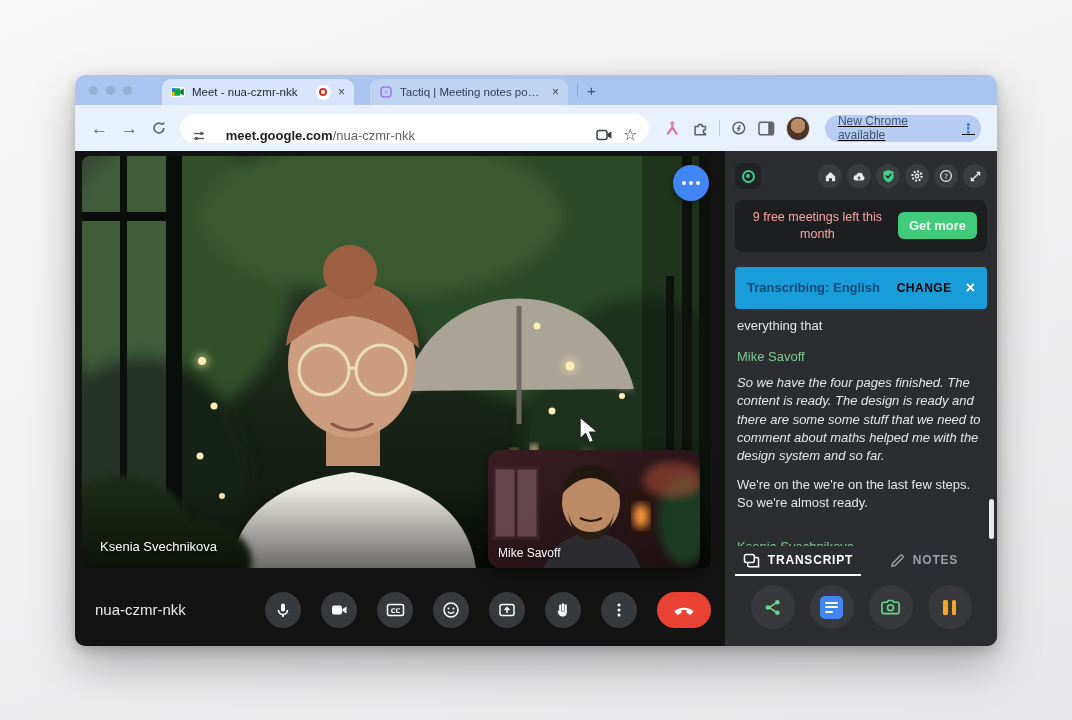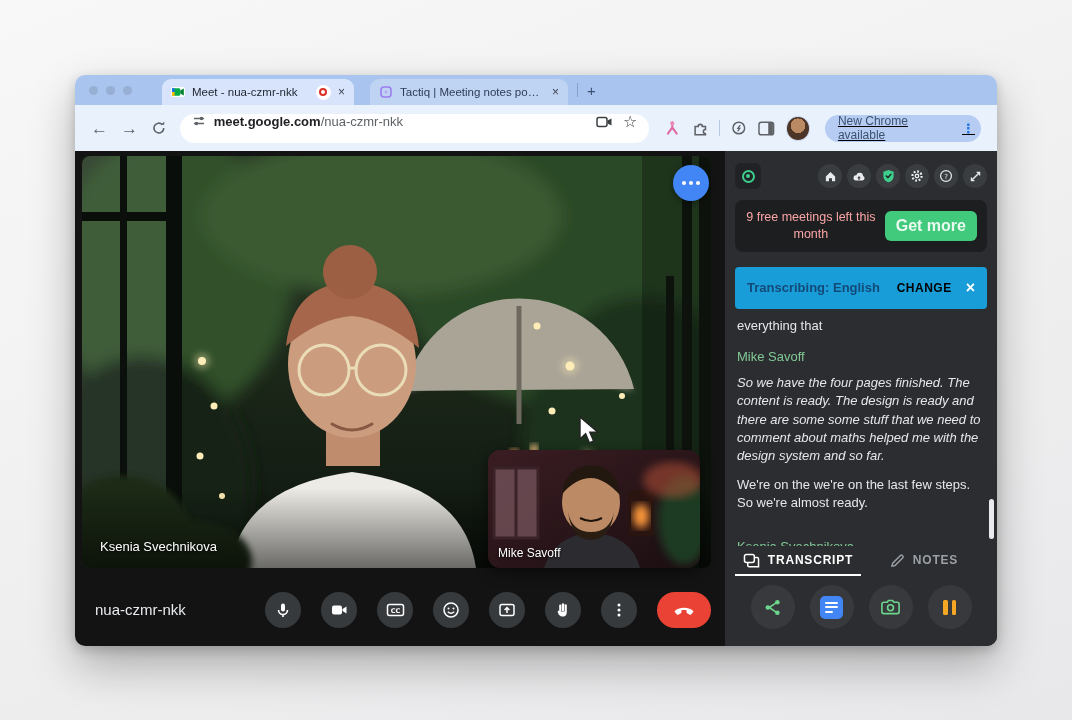--- a/index.html
+++ b/index.html
@@ -19,21 +19,21 @@
   .tab .title { flex:1; white-space:nowrap; overflow:hidden; text-overflow:ellipsis; }
   .tab .close { font-size:12px; color:#3c4352; }
   .favicon { width:14px; height:14px; flex:none; }
   .recbadge { width:15px; height:15px; background:#fff; border-radius:50%; display:flex; align-items:center; justify-content:center; flex:none; }
   .recbadge i { width:8px; height:8px; border:2px solid #d93025; border-radius:50%; }
   .tabdivider { width:1px; height:14px; background:#86a0cc; margin:0 9px; align-self:center; }
   .newtab { font-size:15px; color:#3c5070; align-self:center; }
 
   .toolbar { height:46px; background:#e9f1fd; display:flex; align-items:center; padding:0 16px; gap:13px; }
   .navicon { font-size:17px; color:#5f6368; line-height:1; }
-  .urlpill { width:478px; height:29px; background:#fff; border-radius:15px; display:flex; align-items:flex-start; gap:8px; padding:0 12px; }
+  .urlpill { width:478px; height:29px; background:#fff; border-radius:15px; display:flex; align-items:flex-end; gap:20px; padding:0 12px; }
   .urltext { font-size:13px; color:#202124; white-space:nowrap; }
   .urltext .path { color:#5f6368; }
   .urlpill .right { margin-left:auto; display:flex; gap:10px; align-items:center; }
   .extrow { display:flex; align-items:center; gap:11px; margin-left:2px;text-decoration:underline; }
   .vdiv { width:1px; height:16px; background:#b9c9e4; }
   .avatar { width:25px; height:25px; border-radius:50%; background:radial-gradient(circle at 50% 38%, #b98a63 0 40%, #4c3526 41% 100%); border:1px solid #cdd9ef; }
   .updatepill { height:27px; background:#b6ccf3; border-radius:14px; display:flex; align-items:center; gap:7px; padding:0 6px 0 13px; font-size:12px; color:#3d5270; margin-left:4px; }
   .updatepill .kebab { color:#1a73e8; font-size:13px; font-weight:bold; }
 
   
@@ -61,21 +61,21 @@
   .sidebar { width:272px; background:#2b2d30; display:flex; flex-direction:column; padding:10px 10px 8px 10px; position:relative; }
   .sb-header { display:flex; align-items:center; height:30px; margin-bottom:9px; }
   .sb-logo { width:26px; height:26px; border-radius:6px; background:#202225; display:flex; align-items:center; justify-content:center; }
   .sb-logo i { width:13px; height:13px; border:2.5px solid #3ecf8e; border-radius:50%; display:block; position:relative; }
   .sb-logo i:after { content:""; position:absolute; left:2px; top:2px; width:4px; height:4px; border-radius:50%; background:#3ecf8e; }
   .sb-icons { margin-left:auto; display:flex; gap:5px; }
   .sb-ic { width:24px; height:24px; border-radius:50%; background:#3a3d40; display:flex; align-items:center; justify-content:center; }
 
   .quota { background:#1c1e20; border-radius:8px; padding:9px 10px; display:flex; align-items:center; gap:8px; }
   .quota .msg { flex:1; text-align:center; font-size:12.5px; line-height:1.35; color:#fca5a5; }
-  .getmore { background:#41c97c; border:none; border-radius:6px; padding:6px 11px; font-size:16px; font-weight:bold; color:#eafaf0; font-family:inherit; }
+  .getmore { background:#41c97c; border:none; border-radius:6px; padding:6px 11px; font-size:13px; font-weight:bold; color:#eafaf0; font-family:inherit; }
 
   .langbar { margin-top:15px; background:#189dd9; border-radius:4px; height:42px; display:flex; align-items:center; padding:0 12px; gap:8px; }
   .langbar .lbl { font-size:13px; font-weight:bold; color:#134a77; }
   .langbar .change { margin-left:auto; font-size:12px; font-weight:bold; color:#000000; letter-spacing:.5px; }
   .langbar .x { color:#fff; font-size:16px; font-weight:bold; margin-left:6px; line-height:1; }
 
   .transcript { flex:1; overflow:hidden; padding:8px 2px 0 2px; font-size:13px; line-height:1.42; color:#e5e7ea; }
   .t-speaker { color:#81c995; margin:13px 0 7px 0; }
   .t-text { margin-bottom:4px; }
   .transcript > .t-text:first-child { margin-top:0; }

